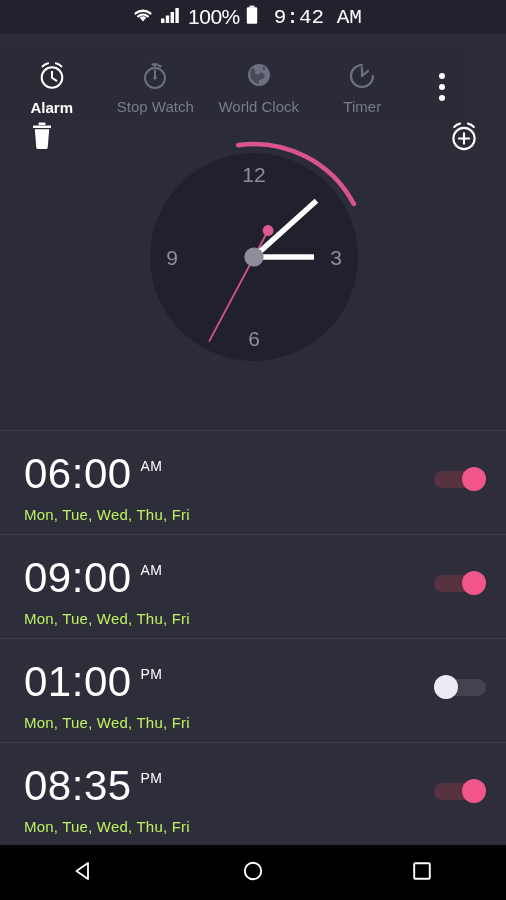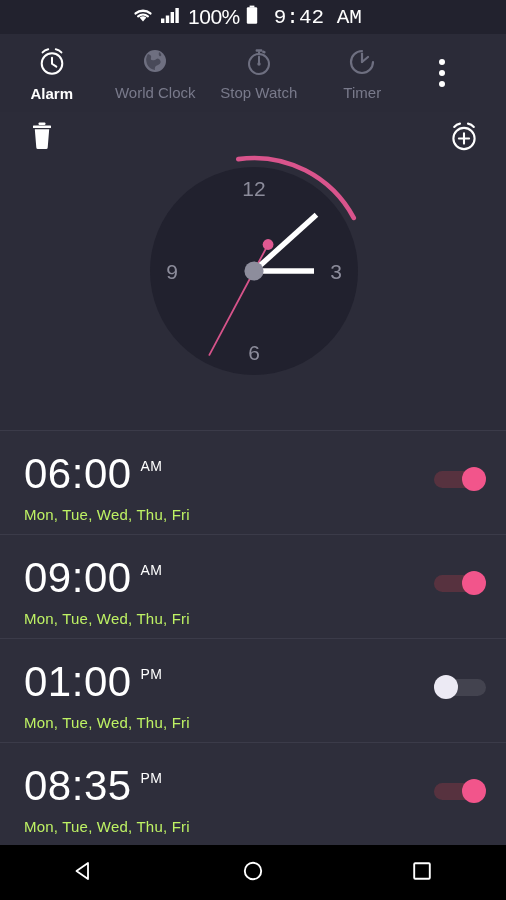--- a/index.html
+++ b/index.html
@@ -15,21 +15,21 @@
     position:absolute; left:0; top:0; width:506px; height:34px;
     background:#22222e; display:flex; align-items:center;
     justify-content:center; padding-right:12px; gap:6px;
   }
   #statusbar .sicon{ display:block; }
   #batt-pct{ color:#fff; font-size:21px; letter-spacing:-.5px; }
   #clock-time{ color:#fff; font-size:21px; margin-left:10px; letter-spacing:0px;font-family:Liberation Mono, monospace; }
 
   
   #tabbar{
-    position:absolute; left:0; top:34px; width:470px; height:78px;
+    position:absolute; left:0; top:48px; width:470px; height:78px;
     background:#2b2b38; display:flex; align-items:center;
   }
   .tab{
     flex:1 1 0; height:78px; display:flex; flex-direction:column;
     align-items:center; justify-content:center; gap:3px; cursor:pointer;
   }
   .tab .tlabel{ font-size:15px; color:#797a8b; }
   .tab.active .tlabel{ color:#ffffff; font-weight:bold; }
   #overflow-menu{
     width:56px; height:78px; display:flex; align-items:center;
@@ -48,21 +48,21 @@
     position:absolute; left:22px; top:6px; width:40px; height:40px;
     display:flex; align-items:center; justify-content:center; cursor:pointer;
   }
   #add-alarm-button{
     position:absolute; right:20px; top:4px; width:44px; height:44px;
     display:flex; align-items:center; justify-content:center; cursor:pointer;
   }
 
   
   #clock-area{
-    position:absolute; left:0; top:150px; width:422px; height:272px;
+    position:absolute; left:0; top:136px; width:422px; height:272px;
   }
   #analog-clock{ position:absolute; left:133px; top:0px; }
 
   
   #alarm-list{
     position:absolute; left:0; top:430px; width:506px; height:415px;
     background:#2e2e3b;
   }
   .alarm-row{
     position:relative; height:104px; border-top:1px solid #3b3b49;
@@ -152,45 +152,45 @@
           <path d="M7.6 8.4 a10 10 0 0 1 5.6 -3.2" stroke="#fff" stroke-width="2" fill="none" stroke-linecap="round"></path>
           <path d="M26.4 8.4 a10 10 0 0 0 -5.6 -3.2" stroke="#fff" stroke-width="2" fill="none" stroke-linecap="round"></path>
         </svg>
       </span>
       <span class="tlabel">Alarm</span>
     </div>
 
     <div class="tab">
       <span>
         <svg width="32" height="32" viewBox="0 0 32 32">
-          <circle cx="16" cy="16" r="11" fill="#6e6f80"></circle>
-          <path d="M9 9 q4 1 3 4 t4 2 q3 -3 5 0 t-2 5 q-4 1 -3 5 q-6 -1 -8 -6 q-2 -6 1 -10 z" fill="#2b2b38" opacity="0.55"></path>
-          <path d="M20 7 q3 2 2 4 q-3 1 -2 -4 z" fill="#2b2b38" opacity="0.55"></path>
-        </svg>
-      </span>
-      <span class="tlabel">World Clock</span>
-    </div>
-
-    <div class="tab">
-      <span>
-        <svg width="32" height="32" viewBox="0 0 32 32">
           <circle cx="16" cy="19" r="10" stroke="#6e6f80" stroke-width="2" fill="none"></circle>
           <path d="M16 19 L16 11.5" stroke="#6e6f80" stroke-width="2" stroke-linecap="round"></path>
           <circle cx="16" cy="19" r="1.7" fill="#6e6f80"></circle>
           <rect x="12.6" y="4.2" width="6.8" height="2.6" rx="1" fill="#6e6f80"></rect>
           <rect x="15" y="6.4" width="2" height="2.6" fill="#6e6f80"></rect>
           <rect x="19.6" y="5.2" width="3.6" height="2.4" rx="1" fill="#6e6f80" transform="rotate(22 19.6 5.2)"></rect>
         </svg>
       </span>
       <span class="tlabel">Stop Watch</span>
     </div>
 
     <div class="tab">
       <span>
         <svg width="32" height="32" viewBox="0 0 32 32">
+          <circle cx="16" cy="16" r="11" fill="#6e6f80"></circle>
+          <path d="M9 9 q4 1 3 4 t4 2 q3 -3 5 0 t-2 5 q-4 1 -3 5 q-6 -1 -8 -6 q-2 -6 1 -10 z" fill="#2b2b38" opacity="0.55"></path>
+          <path d="M20 7 q3 2 2 4 q-3 1 -2 -4 z" fill="#2b2b38" opacity="0.55"></path>
+        </svg>
+      </span>
+      <span class="tlabel">World Clock</span>
+    </div>
+
+    <div class="tab">
+      <span>
+        <svg width="32" height="32" viewBox="0 0 32 32">
           <path d="M16 6 a11 11 0 1 0 11 11" stroke="#6e6f80" stroke-width="2.2" fill="none" stroke-linecap="round"></path>
           <path d="M16 17 L16 8.5" stroke="#6e6f80" stroke-width="2.2" stroke-linecap="round"></path>
           <path d="M16 17 L22 12" stroke="#6e6f80" stroke-width="2.2" stroke-linecap="round"></path>
         </svg>
       </span>
       <span class="tlabel">Timer</span>
     </div>
 
     <div id="overflow-menu">
       <span class="dots">

